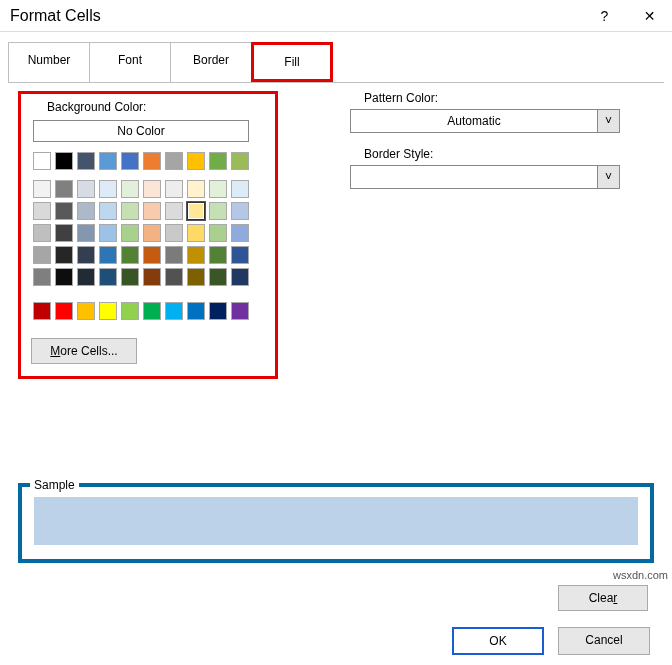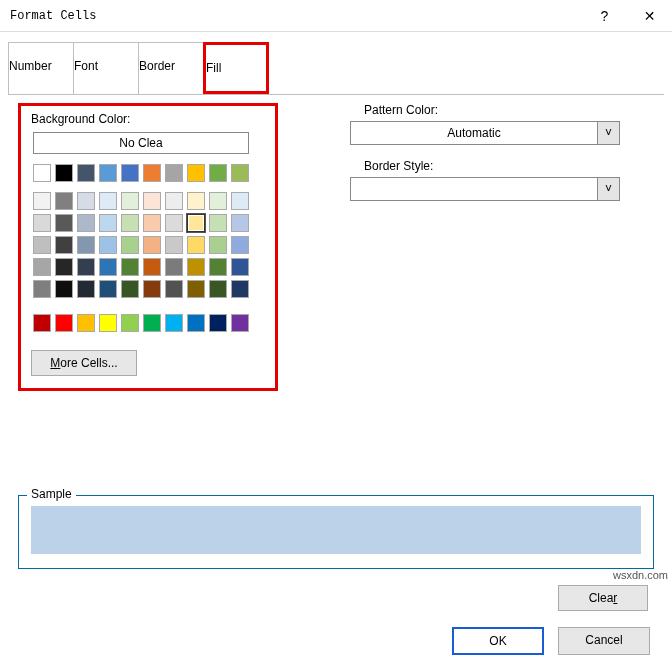--- a/index.html
+++ b/index.html
@@ -1,39 +1,39 @@
 <!DOCTYPE html>
 <html><head>
   <meta charset="utf-8">
   <style>
     * { box-sizing: border-box; font-family: "Segoe UI", Tahoma, sans-serif; font-size: 12px; }
     body { margin: 0; background: #fff; width: 672px; height: 665px; position: relative; }
     .titlebar { display: flex; align-items: center; height: 32px; padding: 0 0 0 10px; border-bottom: 1px solid #ddd; }
-    .titlebar .title { flex: 1; font-size: 12px; font-family: Liberation Mono, monospace; }
+    .titlebar .title { flex: 1; font-size: 16px; }
     .titlebar .btn { width: 45px; height: 32px; display: flex; align-items: center; justify-content: center; font-size: 14px; }
     .tabs { display: flex; margin: 10px 8px 0 8px; border-bottom: 1px solid #bfbfbf; }
-    .tab { padding: 16px 0; width: 66px; border: 1px solid #bfbfbf; border-bottom: none; margin-right: -1px; background: #fff; cursor: default; position: relative; }
+    .tab { padding: 10px 0; width: 82px; text-align:center; border: 1px solid #bfbfbf; border-bottom: none; margin-right: -1px; background: #fff; cursor: default; position: relative; }
     .tab.active { border: 3px solid #e20000; border-bottom: 3px solid #e20000; z-index: 2; }
     .content { padding: 8px 18px; position: relative; }
     .left-box { border: 3px solid #e20000; padding: 6px 10px 12px 10px; width: 260px; }
-    .section-label { margin: 0 0 6px 0; }
+    .section-label { margin: 0 0 6px 16px; }
     .nocolor { border: 1px solid #888; text-align: center; padding: 3px 0; margin: 2px 2px 8px 2px; width: 216px; }
     .swatch-row { display: flex; }
     .swatch { width: 18px; height: 18px; margin: 2px; border: 1px solid #aaa; }
     .swatch.sel { outline: 1px solid #555; border: 1px solid #333; box-shadow: inset 0 0 0 1px #fff; }
     .theme-block { margin-top: 6px; }
     .std-row { margin-top: 12px; }
     .btn-row { display: flex; gap: 12px; margin-top: 16px; }
     .push-btn { border: 1px solid #aaa; background: #e7e7e7; padding: 5px 0; width: 106px; text-align: center; }
     .right-col { position: absolute; left: 350px; top: 8px; width: 270px; }
     .right-col .lbl { margin-bottom: 4px; margin-left: 14px; }
     .combo { display: flex; border: 1px solid #888; height: 24px; margin-bottom: 14px; }
     .combo .val { flex: 1; text-align: center; line-height: 22px; }
     .combo .arrow { width: 22px; border-left: 1px solid #888; background:#e5e5e5; text-align: center; line-height: 22px; }
-    .sample-group { border: 1px solid #0369a1; margin: 96px 18px 0 18px; padding: 10px 12px 14px 12px; position: relative; }
+    .sample-group { border: 4px solid #0369a1; margin: 96px 18px 0 18px; padding: 10px 12px 14px 12px; position: relative; }
     .sample-group .legend { position: absolute; top: -9px; left: 8px; background: #fff; padding: 0 4px; }
     .sample-swatch { height: 48px; background: #bcd2e8; }
     .bottom { position: absolute; right: 24px; bottom: 54px; }
     .bottom .push-btn { width: 90px; }
     .dialog-buttons { position: absolute; right: 22px; bottom: 10px; display: flex; gap: 14px; justify-content: center; }
     .dialog-buttons .push-btn { width: 92px; }
     .dialog-buttons .ok { border: 2px solid #1a5bd6; background: #fff; }
     .u { text-decoration: underline; }
     .watermark { position: absolute; right: 4px; bottom: 84px; font-size: 11px; color: #555; writing-mode: horizontal-tb; }
   </style>
@@ -49,21 +49,21 @@
 <div class="tabs">
   <div class="tab">Number</div>
   <div class="tab">Font</div>
   <div class="tab">Border</div>
   <div class="tab active">Fill</div>
 </div>
 
 <div class="content">
   <div class="left-box">
     <div class="section-label"><span>Background Color:</span></div>
-    <div class="nocolor">No Clea</div>
+    <div class="nocolor">No Color</div>
 
     <div class="swatch-row" id="theme-row">
         <div class="swatch" style="background: rgb(255, 255, 255);"></div>
         <div class="swatch" style="background: rgb(0, 0, 0);"></div>
         <div class="swatch" style="background: rgb(68, 84, 106);"></div>
         <div class="swatch" style="background: rgb(91, 155, 213);"></div>
         <div class="swatch" style="background: rgb(68, 114, 196);"></div>
         <div class="swatch" style="background: rgb(237, 125, 49);"></div>
         <div class="swatch" style="background: rgb(165, 165, 165);"></div>
         <div class="swatch" style="background: rgb(255, 192, 0);"></div>

